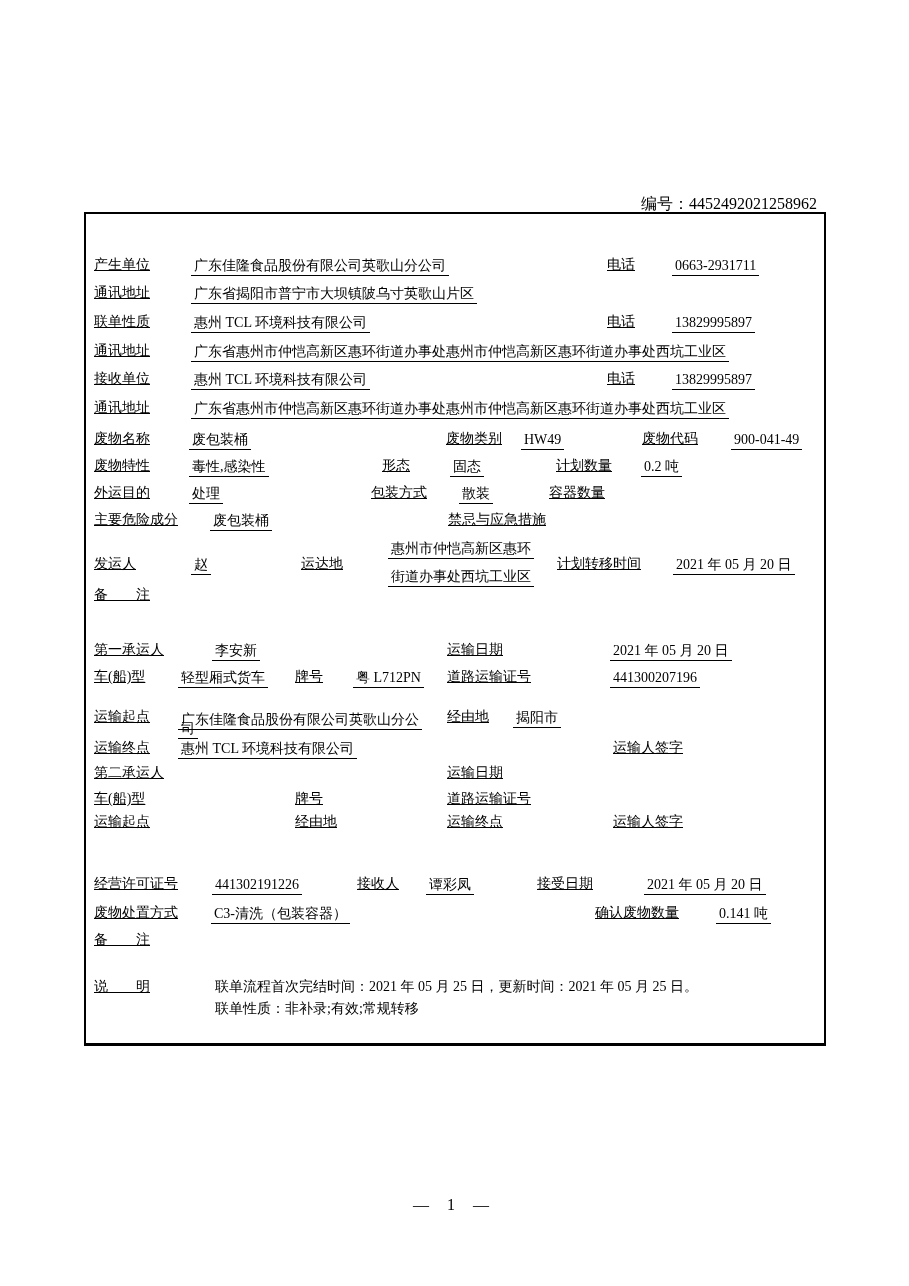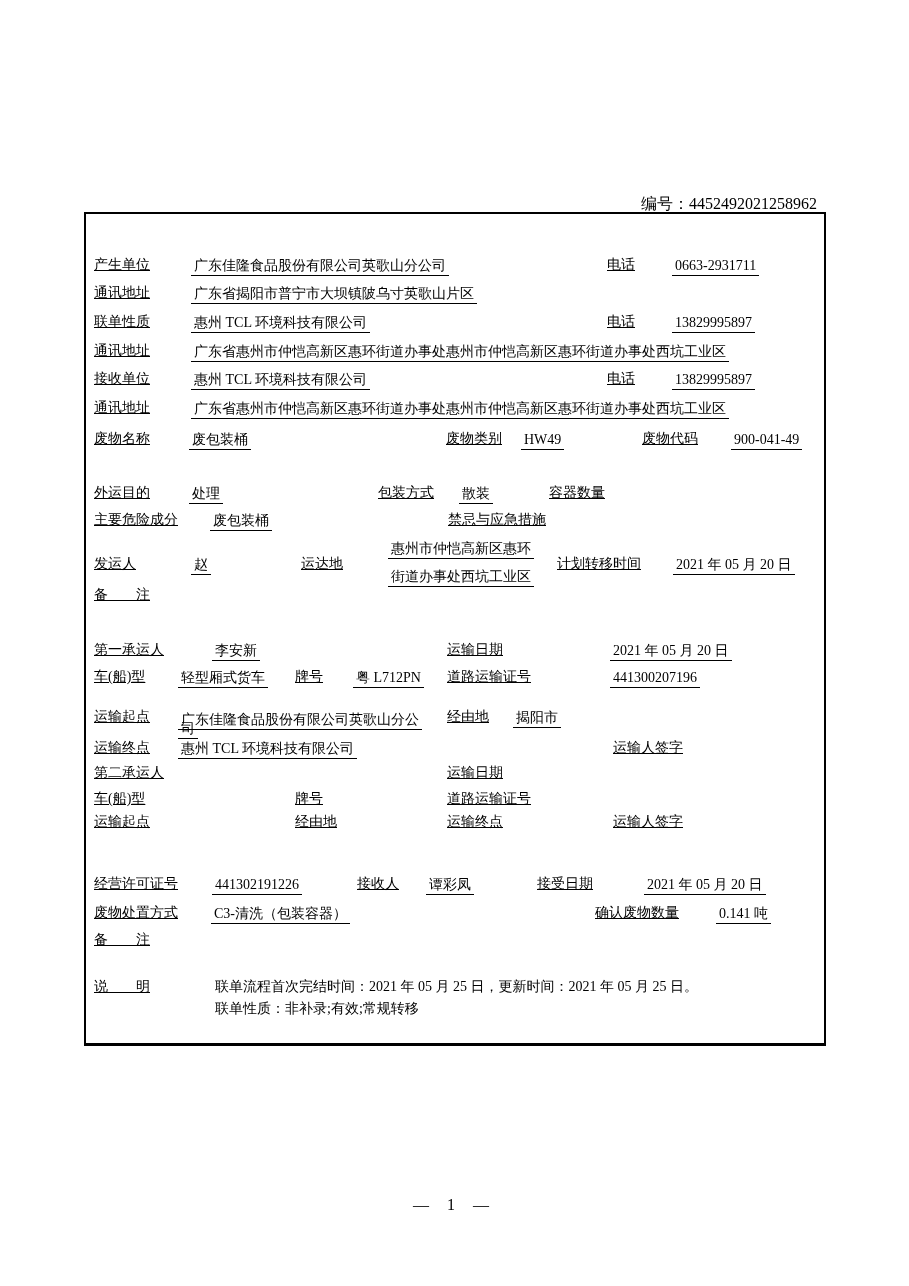--- a/index.html
+++ b/index.html
@@ -91,25 +91,33 @@
 
     <div class="row" style="top:211px">
       <span class="lbl" style="left:8px">废物名称</span>
       <span class="val" style="left:103px">废包装桶</span>
       <span class="lbl" style="left:360px">废物类别</span>
       <span class="val" style="left:435px">HW49</span>
       <span class="lbl" style="left:556px">废物代码</span>
       <span class="val" style="left:645px">900-041-49</span>
     </div>
 
+    <div class="row" style="top:238px">
+      <span class="lbl" style="left:8px">废物特性</span>
+      <span class="val" style="left:103px">毒性,感染性</span>
+      <span class="lbl" style="left:296px">形态</span>
+      <span class="val" style="left:364px">固态</span>
+      <span class="lbl" style="left:470px">计划数量</span>
+      <span class="val" style="left:555px">0.2 吨</span>
+    </div>
 
     <div class="row" style="top:265px">
       <span class="lbl" style="left:8px">外运目的</span>
       <span class="val" style="left:103px">处理</span>
-      <span class="lbl" style="left:292px">包装方式</span>
+      <span class="lbl" style="left:285px">包装方式</span>
       <span class="val" style="left:373px">散装</span>
       <span class="lbl" style="left:463px">容器数量</span>
     </div>
 
     <div class="row" style="top:292px">
       <span class="lbl" style="left:8px">主要危险成分</span>
       <span class="val" style="left:124px">废包装桶</span>
       <span class="lbl" style="left:362px">禁忌与应急措施</span>
     </div>
 

